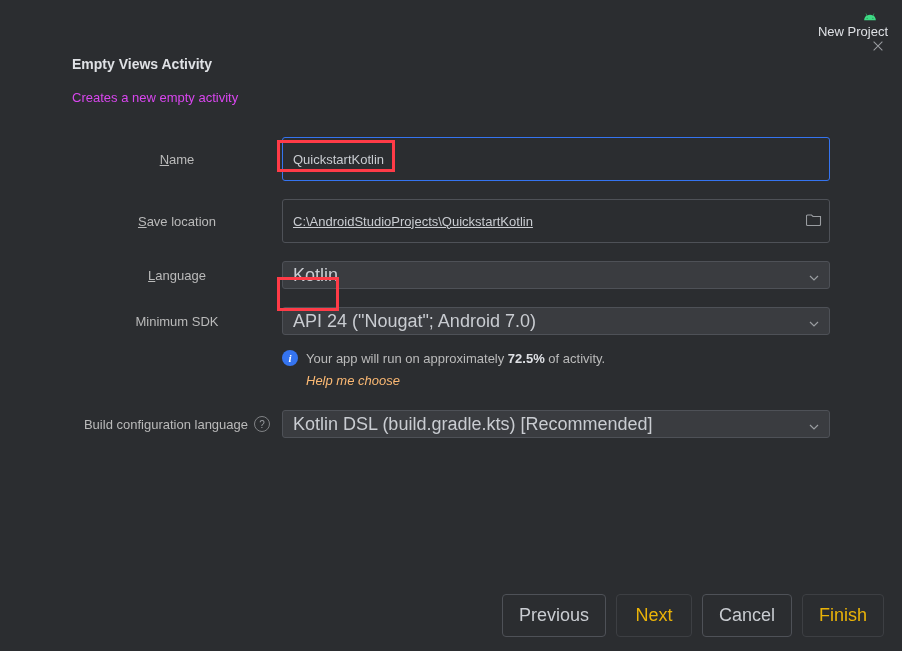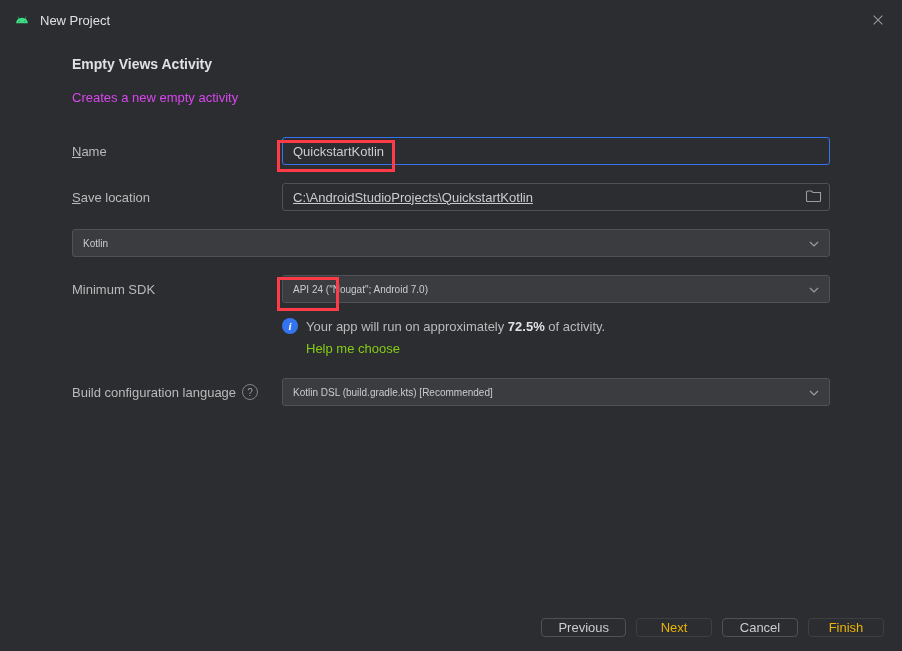--- a/index.html
+++ b/index.html
@@ -8,23 +8,24 @@
       color: #bababa;
       font-family: "Segoe UI", Arial, sans-serif;
       font-size: 13px;
       width: 902px;
       height: 651px;
       overflow: hidden;
       position: relative;
     }
     .titlebar {
       display: flex;
-      align-items: center;
+      align-items: flex-end;
       padding: 10px 14px;
       height: 40px;
+      flex-direction: column;
     }
     .titlebar .app-icon {
       width: 16px; height: 16px;
       margin-right: 10px;
       display: flex; align-items: center; justify-content: center;
     }
     .titlebar .title { color: #dfe1e5; font-size: 13px; }
     .titlebar .close {
       margin-left: auto;
       width: 20px; height: 20px;
@@ -52,48 +53,49 @@
       margin-bottom: 18px;
     }
     .form-label {
       width: 210px;
       color: #bababa;
       font-size: 13px;
       flex-shrink: 0;
       display: flex;
       align-items: center;
       gap: 6px;
+      justify-content: center;
     }
     .form-label .u { text-decoration: underline; }
     .form-control {
       flex: 1;
       position: relative;
     }
     .text-input {
       width: 100%;
       background: #2b2d30;
       border: 1px solid #4e5157;
       color: #c9ccd1;
       padding: 5px 10px;
       font-size: 13px;
       font-family: inherit;
       border-radius: 3px;
       outline: none;
-      height: 28px;
+      height: 44px;
     }
     .text-input.focused {
       border: 1px solid #3574f0;
     }
     .select-box {
       width: 100%;
       background: #3a3c40;
       border: 1px solid #4e5157;
       color: #c9ccd1;
       padding: 5px 10px;
-      font-size: 10px;
+      font-size: 18px;
       border-radius: 3px;
       height: 28px;
       display: flex;
       align-items: center;
       cursor: pointer;
       position: relative;
       gap: 32px;
     }
     .select-box .chev {
       margin-left: auto;
@@ -135,47 +137,48 @@
       justify-content: center;
       flex-shrink: 0;
       margin-top: 1px;
       font-style: italic;
       font-family: Georgia, serif;
     }
     .info-text { color: #bababa; line-height: 1.5; }
     .info-text b { color: #dfe1e5; font-weight: 600; }
     .help-link {
       display: block;
-      color: #84cc16;
+      color: #fdba74;
       margin-top: 2px;
       cursor: pointer;
+      font-style: italic;
     }
     .help-circle {
       width: 16px; height: 16px;
       border: 1px solid #808285;
       border-radius: 50%;
       display: flex; align-items: center; justify-content: center;
       font-size: 10px;
       color: #9a9da1;
     }
     .button-bar {
       position: absolute;
       bottom: 0; left: 0; right: 0;
       display: flex;
       justify-content: flex-end;
       gap: 10px;
       padding: 14px 18px;
     }
     .btn {
       min-width: 76px;
-      padding: 1px 16px;
+      padding: 10px 16px;
       background: #2b2d30;
       border: 1px solid #4e5157;
       color: #c9ccd1;
-      font-size: 13px;
+      font-size: 18px;
       border-radius: 4px;
       cursor: pointer;
       text-align: center;
     }
     .btn.disabled {
       color: #eab308;
       border-color: #3d3f43;
       cursor: default;
     }
   </style>
@@ -218,20 +221,23 @@
       <input class="text-input" type="text" style="padding-right: 30px; text-decoration: underline;" value="C:\AndroidStudioProjects\QuickstartKotlin">
       <span class="folder-icon">
         <svg width="16" height="14" viewBox="0 0 16 14">
             <path fill="none" stroke="currentColor" stroke-width="1.1" d="M1.5 2.5h4l1.5 1.5h7.5v8a1 1 0 0 1-1 1h-12a1 1 0 0 1-1-1v-8.5a1 1 0 0 1 1-1z"></path>
           </svg>
       </span>
     </div>
   </div>
 
   <div class="form-row">
+    <div class="form-label">
+        <span><span class="u">L</span>anguage</span>
+      </div>
     <div class="form-control">
       <div class="select-box">
         <span>Kotlin</span>
         <span class="chev">
           <svg width="10" height="6" viewBox="0 0 10 6">
               <path fill="none" stroke="currentColor" stroke-width="1.2" d="M1 1l4 4 4-4"></path>
             </svg>
         </span>
       </div>
     </div>

